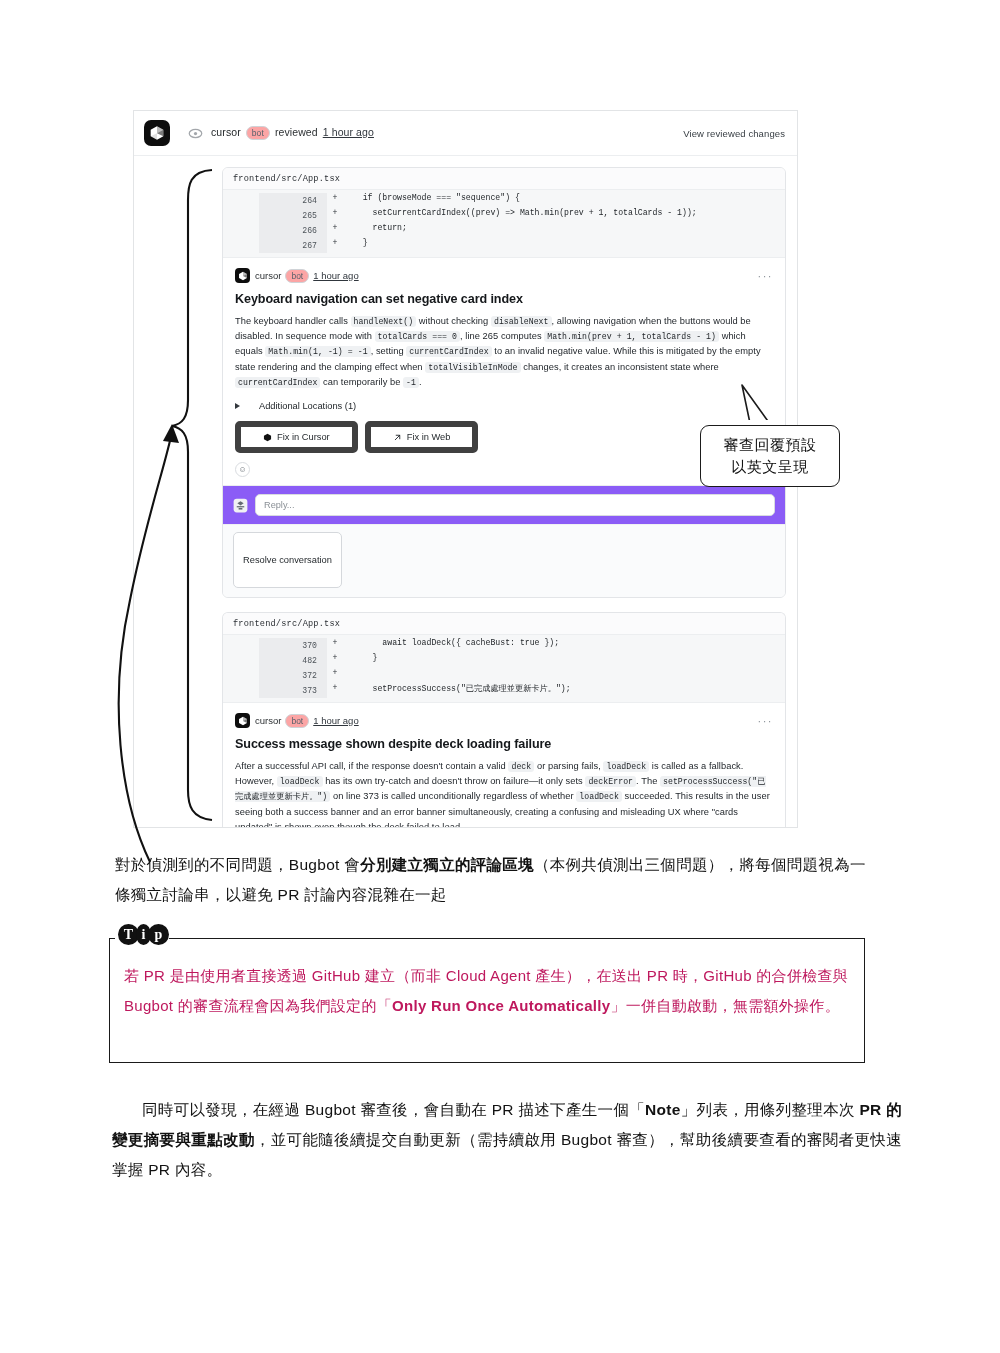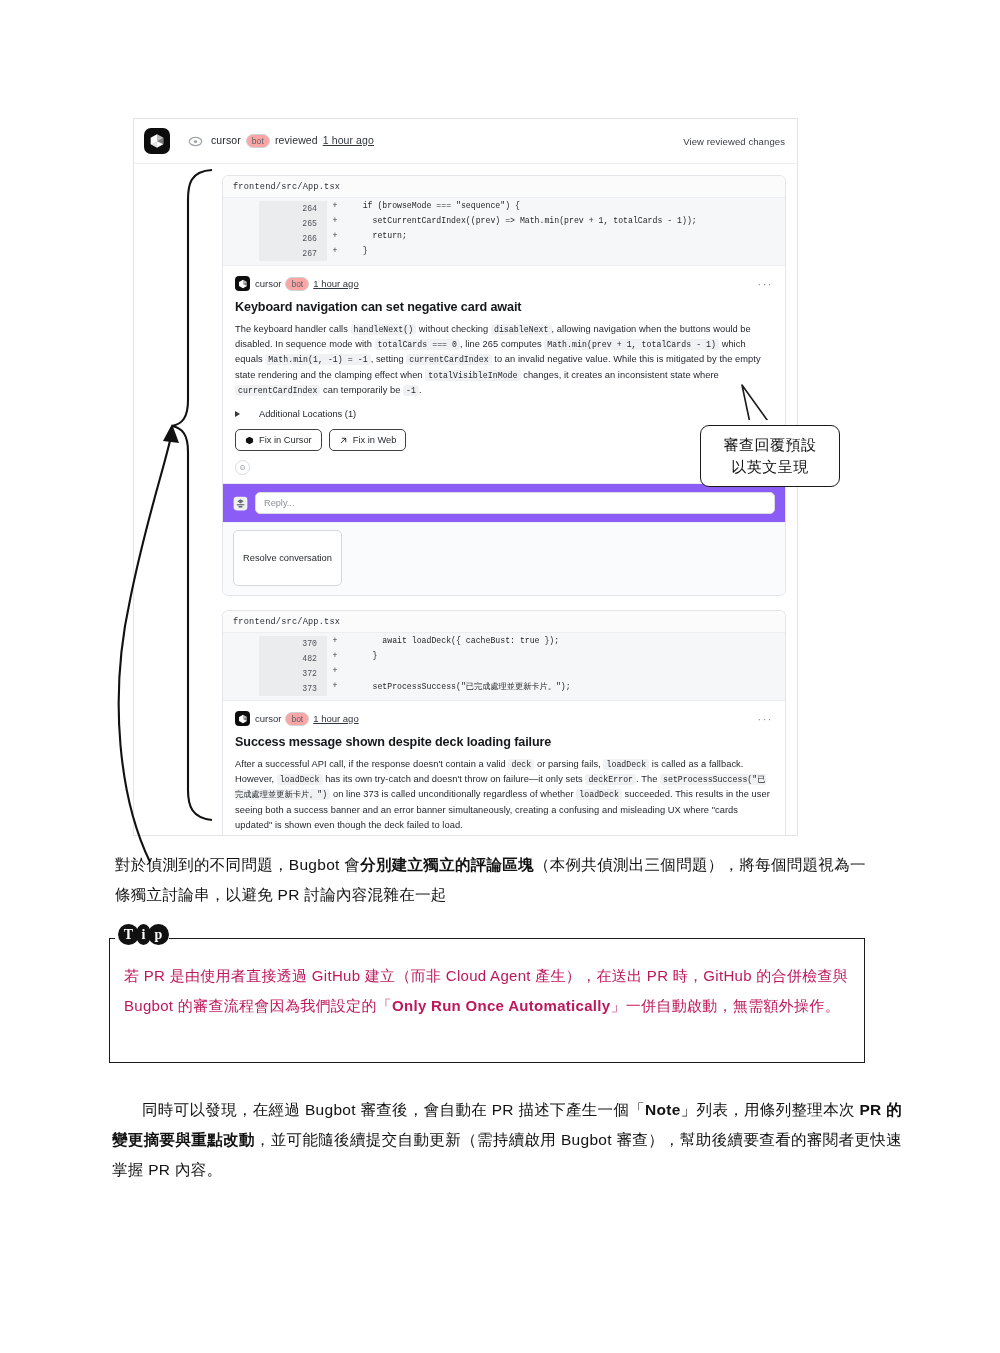--- a/index.html
+++ b/index.html
@@ -8,21 +8,21 @@
     background: #ffffff;
     font-family: "Liberation Sans", sans-serif;
     color: #1a1a1a;
     overflow: hidden;
   }
   .page { position: relative; width: 1000px; height: 1353px; }
 
   
   .shot {
     position: absolute;
-    left: 133px; top: 118px;
+    left: 133px; top: 110px;
     width: 665px; height: 718px;
     background: #ffffff;
     border: 1px solid #e2e4e6;
     overflow: hidden;
   }
   .shot-inner { position: relative; width: 100%; height: 100%; }
 
   
   .rev-head {
     display: flex; align-items: center;
@@ -97,22 +97,22 @@
     background: #eff1f3; border-radius: 3px;
     padding: 1px 3px; color:#1c2024;
   }
   .addl {
     margin-top: 11px; font-size: 9.3px; color:#22272b;
     display:flex; align-items:center; gap:19px;
   }
   .tri { width:0;height:0;border-left:5px solid #33383d;border-top:3.5px solid transparent;border-bottom:3.5px solid transparent;}
   .btnrow { margin-top: 10px; display:flex; gap:7px; }
   .gbtn {
-    border:1px solid #404040; border-radius:5px; background:#fff;
-    font-size: 9.3px; color:#1f2428; padding: 4px 9px;
+    border:6px solid #404040; border-radius:5px; background:#fff;
+    font-size: 9.3px; color:#1f2428; padding: 4px 22px;
     display:flex; align-items:center; gap:5px; line-height:12px;
   }
   .emoji-btn {
     margin-top:9px; width:15px;height:15px;border:1px solid #d9dce0;border-radius:50%;
     display:flex;align-items:center;justify-content:center;font-size:8px;color:#6b7178;
   }
 
   
   .reply-wrap { border-top:1px solid #ebedef; padding: 8px 10px; background:#8b5cf6; display:flex; align-items:center; gap:7px;}
   .rep-avatar { width:15px;height:15px;flex:0 0 auto; }
@@ -242,21 +242,21 @@
                   <path d="M12 12.2 L21.5 7.2 L21.5 16.8 Z" fill="#0d0d0d" opacity=".55"></path>
                 </svg>
             </div>
             <div class="cmt-meta">
               <span>cursor</span>
               <span class="badge-bot">bot</span>
               <span class="tstamp">1 hour ago</span>
             </div>
             <span class="dots">···</span>
           </div>
-          <div class="cmt-title">Keyboard navigation can set negative card await</div>
+          <div class="cmt-title">Keyboard navigation can set negative card index</div>
           <div class="cmt-body">The keyboard handler calls <code class="inl">handleNext()</code> without checking <code class="inl">disableNext</code>, allowing navigation when the buttons would be disabled. In sequence mode with <code class="inl">totalCards === 0</code>, line 265 computes <code class="inl">Math.min(prev + 1, totalCards - 1)</code> which equals <code class="inl">Math.min(1, -1) = -1</code>, setting <code class="inl">currentCardIndex</code> to an invalid negative value. While this is mitigated by the empty state rendering and the clamping effect when <code class="inl">totalVisibleInMode</code> changes, it creates an inconsistent state where <code class="inl">currentCardIndex</code> can temporarily be <code class="inl">-1</code>.</div>
 
           <div class="addl">
             <span class="tri"></span>
             <span>Additional Locations (1)</span>
           </div>
 
           <div class="btnrow">
             <div class="gbtn">
               <svg width="9" height="9" viewBox="0 0 24 24">

